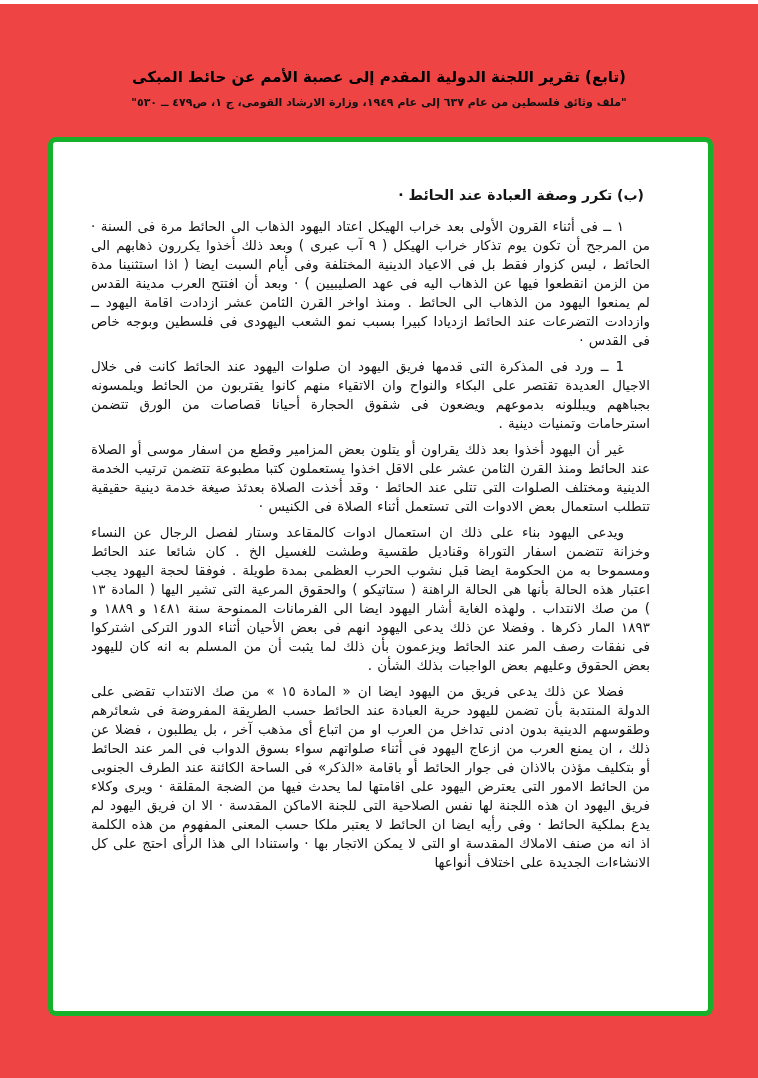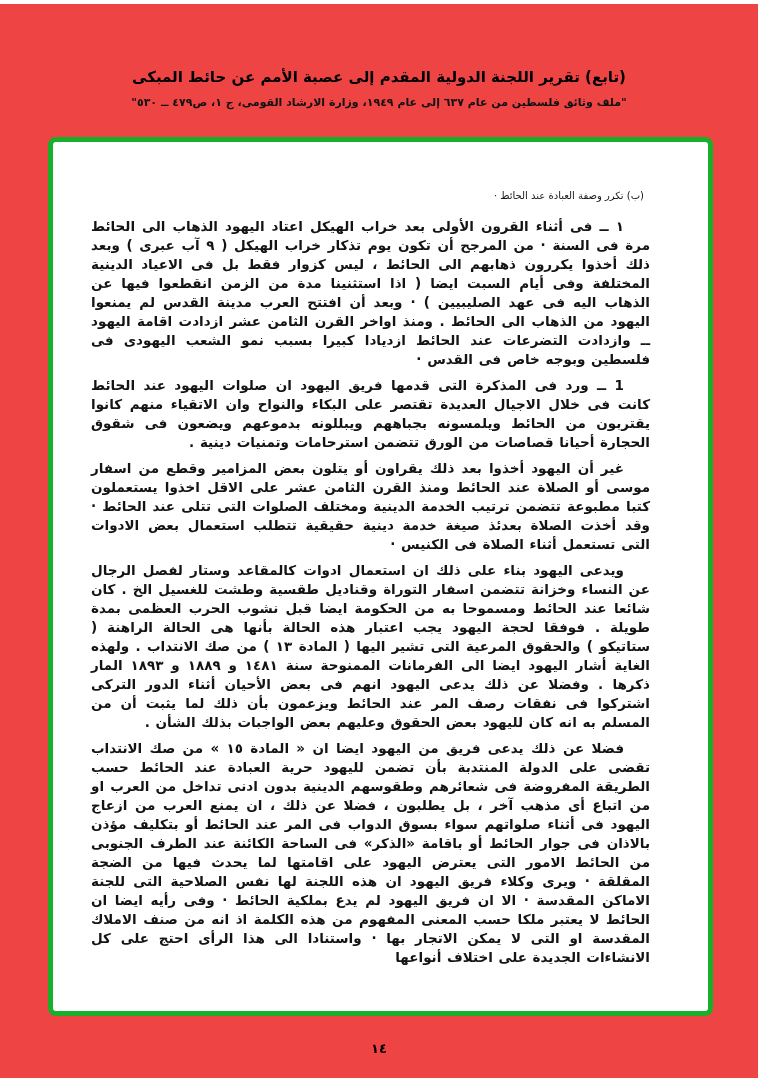--- a/index.html
+++ b/index.html
@@ -52,31 +52,30 @@
     top: 44px;
     right: 58px;
     left: 38px;
     direction: rtl;
     text-align: justify;
     font-size: 13.5px;
     line-height: 19px;
     color: #141414;
   }
   .section-heading {
-    font-weight: normal;
-    font-size: 10px;
+    font-weight: bold;
+    font-size: 14px;
     text-align: right;
     padding-right: 6px;
     margin: 0 0 12px 0;
   }
   .box-content p {
     margin: 0 0 7px 0;
     text-indent: 26px;
     word-spacing: 1px;
-    font-weight: bold;
   }
   .page-number {
     position: absolute;
     bottom: 26px;
     left: 0;
     right: 0;
     text-align: center;
     direction: rtl;
     font-size: 13px;
     font-weight: bold;
@@ -97,15 +96,14 @@
     <div class="box-content">
       <div class="section-heading">(ب) تكرر وصفة العبادة عند الحائط ·</div>
       <p>١ ــ فى أثناء القرون الأولى بعد خراب الهيكل اعتاد اليهود الذهاب الى الحائط مرة فى السنة · من المرجح أن تكون يوم تذكار خراب الهيكل ( ٩ آب عبرى ) وبعد ذلك أخذوا يكررون ذهابهم الى الحائط ، ليس كزوار فقط بل فى الاعياد الدينية المختلفة وفى أيام السبت ايضا ( اذا استثنينا مدة من الزمن انقطعوا فيها عن الذهاب اليه فى عهد الصليبيين ) · وبعد أن افتتح العرب مدينة القدس لم يمنعوا اليهود من الذهاب الى الحائط . ومنذ اواخر القرن الثامن عشر ازدادت اقامة اليهود ــ وازدادت التضرعات عند الحائط ازديادا كبيرا بسبب نمو الشعب اليهودى فى فلسطين وبوجه خاص فى القدس ·</p>
       <p>1 ــ ورد فى المذكرة التى قدمها فريق اليهود ان صلوات اليهود عند الحائط كانت فى خلال الاجيال العديدة تقتصر على البكاء والنواح وان الاتقياء منهم كانوا يقتربون من الحائط ويلمسونه بجباههم ويبللونه بدموعهم ويضعون فى شقوق الحجارة أحيانا قصاصات من الورق تتضمن استرحامات وتمنيات دينية .</p>
       <p>غير أن اليهود أخذوا بعد ذلك يقراون أو يتلون بعض المزامير وقطع من اسفار موسى أو الصلاة عند الحائط ومنذ القرن الثامن عشر على الاقل اخذوا يستعملون كتبا مطبوعة تتضمن ترتيب الخدمة الدينية ومختلف الصلوات التى تتلى عند الحائط · وقد أخذت الصلاة بعدئذ صيغة خدمة دينية حقيقية تتطلب استعمال بعض الادوات التى تستعمل أثناء الصلاة فى الكنيس ·</p>
       <p>ويدعى اليهود بناء على ذلك ان استعمال ادوات كالمقاعد وستار لفصل الرجال عن النساء وخزانة تتضمن اسفار التوراة وقناديل طقسية وطشت للغسيل الخ . كان شائعا عند الحائط ومسموحا به من الحكومة ايضا قبل نشوب الحرب العظمى بمدة طويلة . فوفقا لحجة اليهود يجب اعتبار هذه الحالة بأنها هى الحالة الراهنة ( ستاتيكو ) والحقوق المرعية التى تشير اليها ( المادة ١٣ ) من صك الانتداب . ولهذه الغاية أشار اليهود ايضا الى الفرمانات الممنوحة سنة ١٤٨١ و ١٨٨٩ و ١٨٩٣ المار ذكرها . وفضلا عن ذلك يدعى اليهود انهم فى بعض الأحيان أثناء الدور التركى اشتركوا فى نفقات رصف المر عند الحائط ويزعمون بأن ذلك لما يثبت أن من المسلم به انه كان لليهود بعض الحقوق وعليهم بعض الواجبات بذلك الشأن .</p>
       <p>فضلا عن ذلك يدعى فريق من اليهود ايضا ان « المادة ١٥ » من صك الانتداب تقضى على الدولة المنتدبة بأن تضمن لليهود حرية العبادة عند الحائط حسب الطريقة المفروضة فى شعائرهم وطقوسهم الدينية بدون ادنى تداخل من العرب او من اتباع أى مذهب آخر ، بل يطلبون ، فضلا عن ذلك ، ان يمنع العرب من ازعاج اليهود فى أثناء صلواتهم سواء بسوق الدواب فى المر عند الحائط أو بتكليف مؤذن بالاذان فى جوار الحائط أو باقامة «الذكر» فى الساحة الكائنة عند الطرف الجنوبى من الحائط الامور التى يعترض اليهود على اقامتها لما يحدث فيها من الضجة المقلقة · ويرى وكلاء فريق اليهود ان هذه اللجنة لها نفس الصلاحية التى للجنة الاماكن المقدسة · الا ان فريق اليهود لم يدع بملكية الحائط · وفى رأيه ايضا ان الحائط لا يعتبر ملكا حسب المعنى المفهوم من هذه الكلمة اذ انه من صنف الاملاك المقدسة او التى لا يمكن الاتجار بها · واستنادا الى هذا الرأى احتج على كل الانشاءات الجديدة على اختلاف أنواعها</p>
     </div>
   </div>
 
-  <div class="page-number">١٤</div>
 
 </div>
 
 </body></html>

